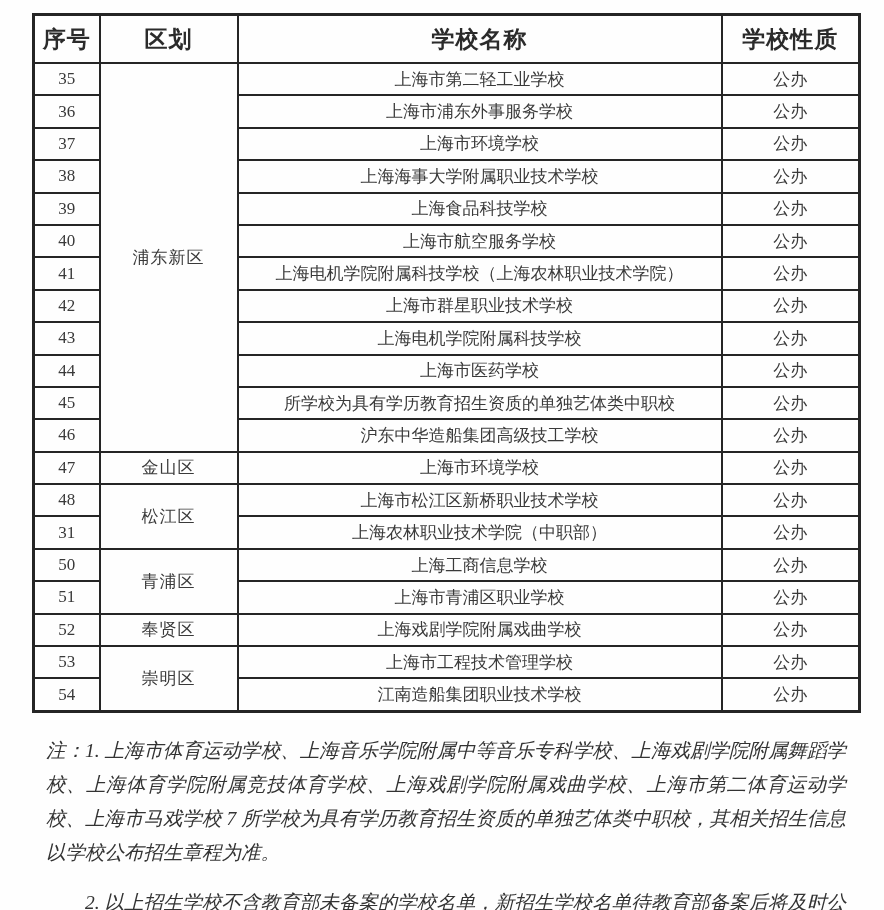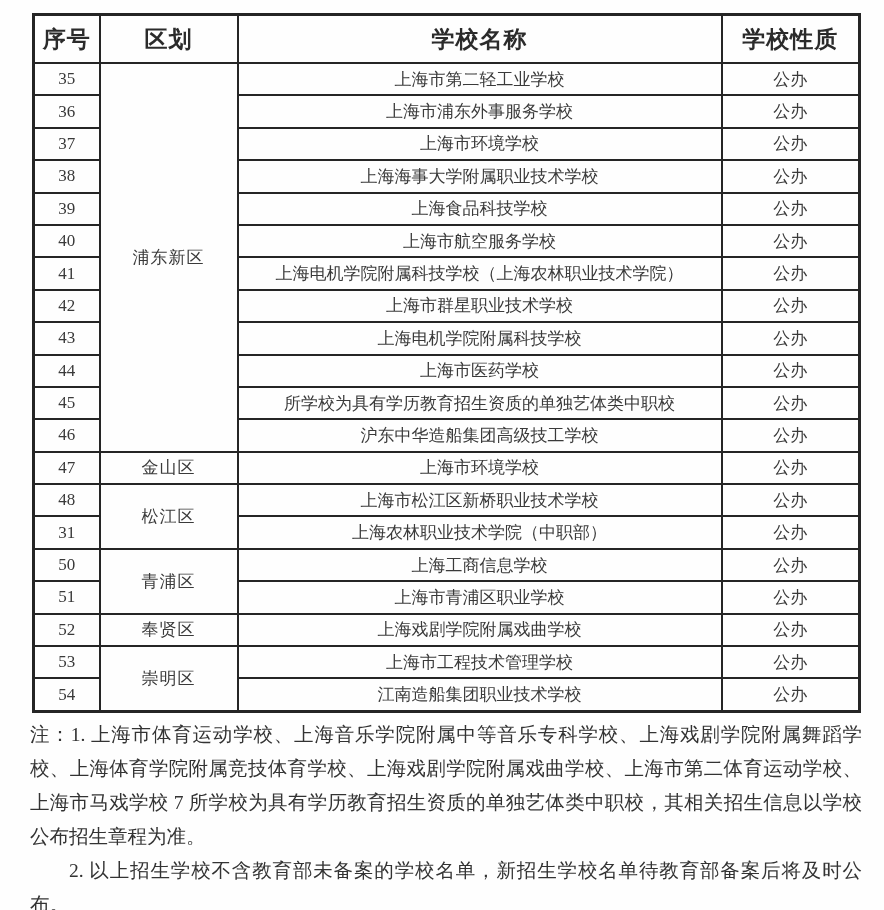--- a/index.html
+++ b/index.html
@@ -65,21 +65,22 @@
     position: absolute;
     left: 30px;
     top: 718px;
     width: 832px;
     font-size: 19.5px;
     line-height: 34px;
     color: #333333;
     text-align: justify;
   }
   .notes p {
-    margin: 0;
+    margin: 16px;
+    font-style: italic;
   }
   .notes p.indented {
     text-indent: 2em;
   }
 </style>
 </head>
 <body>
 
 <div class="page">
 

